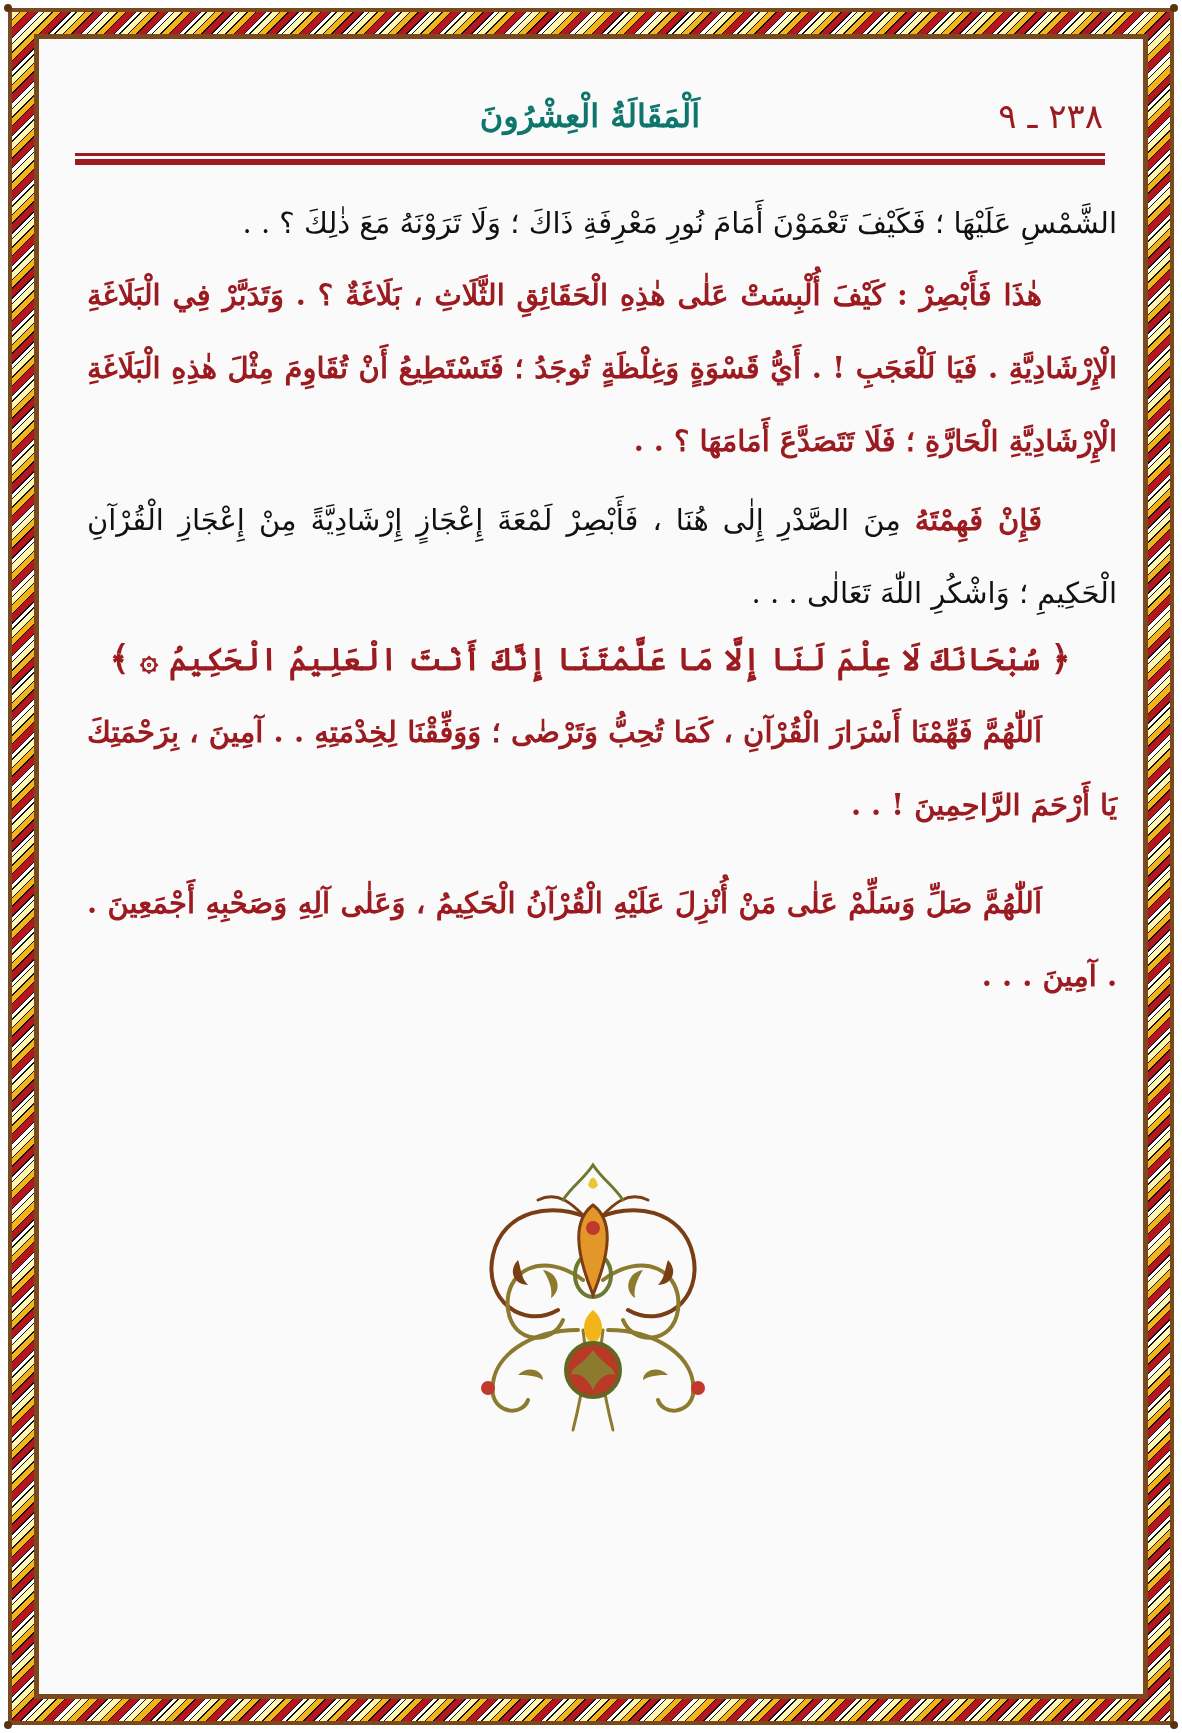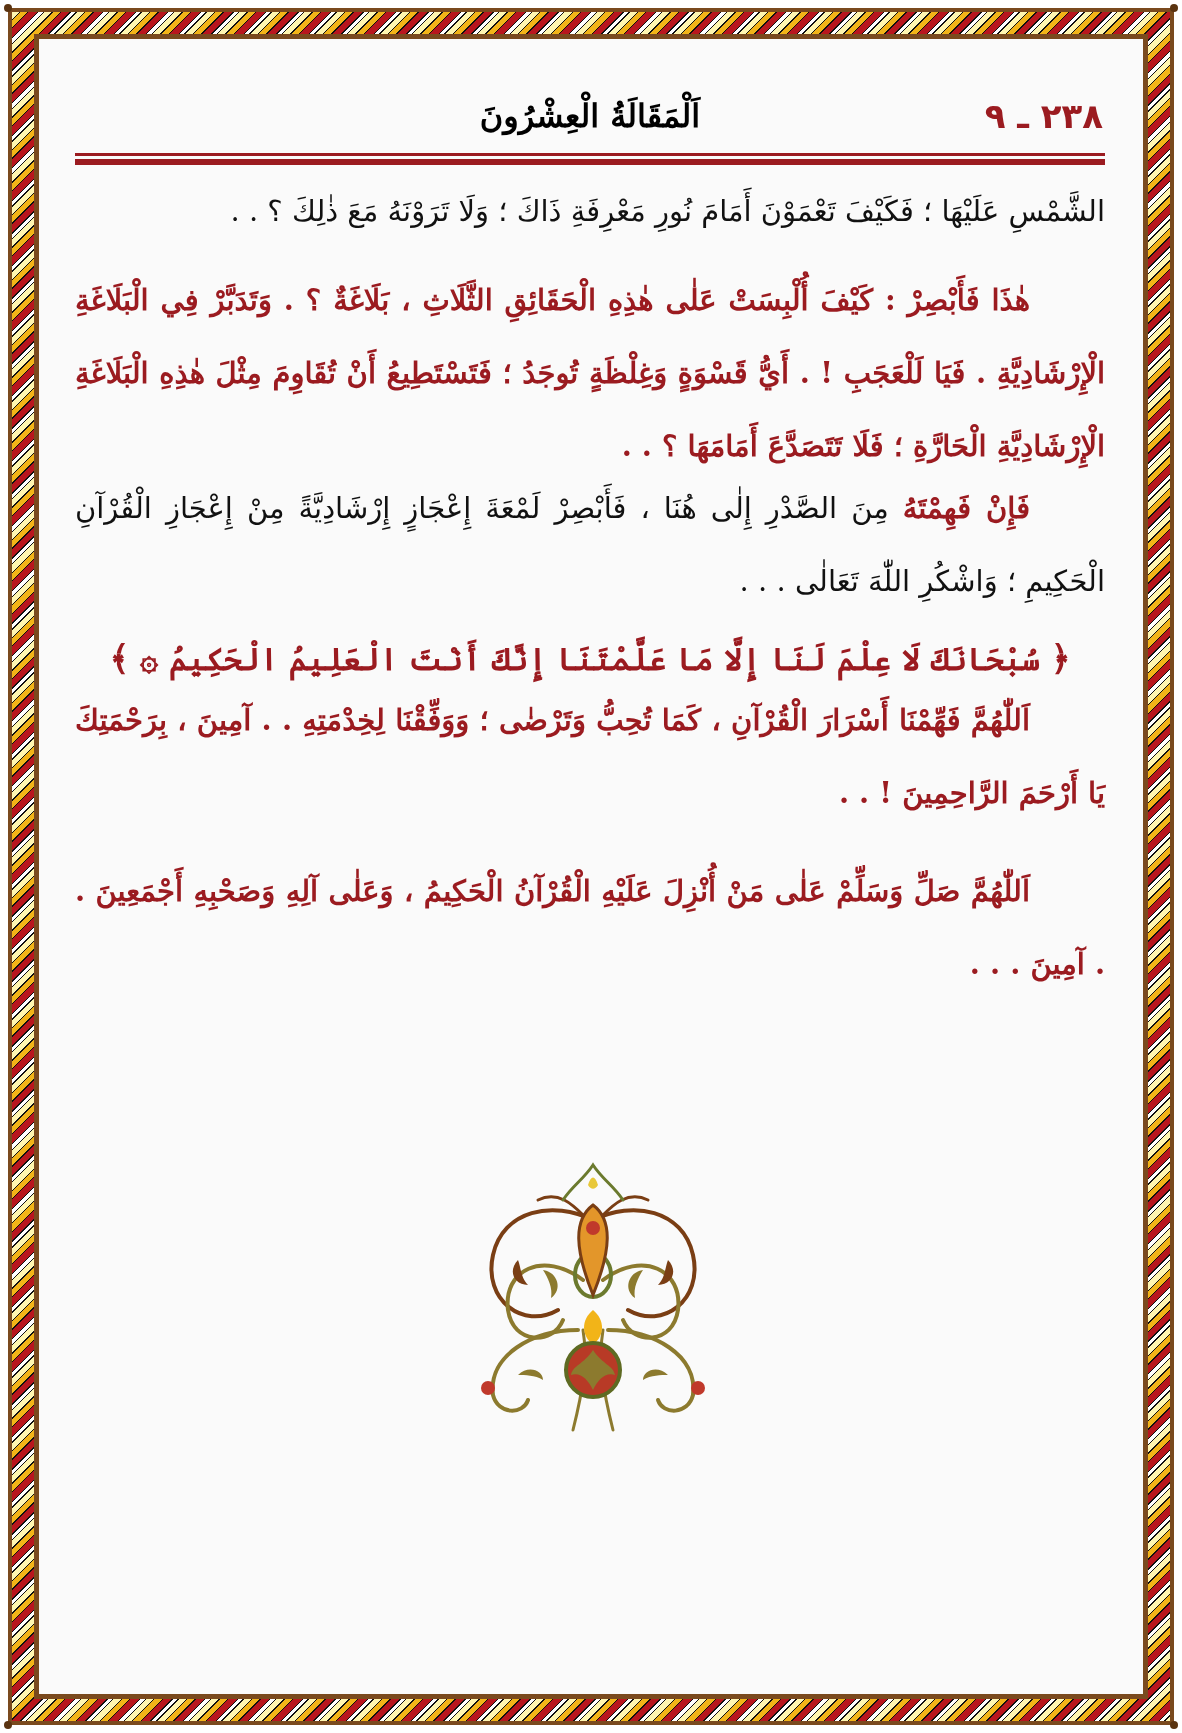--- a/index.html
+++ b/index.html
@@ -23,32 +23,32 @@
     position:absolute; left:34px; top:34px; right:34px; bottom:34px;
     border:5px solid #7a4a1e; box-sizing:border-box; background:#fafafa;
   }
   .corner-dot {
     position:absolute; width:8px; height:8px; background:#5a3310; border-radius:50%;
   }
   .header {
     position:absolute; top:92px; left:75px; width:1030px; height:50px; direction:rtl;
   }
   .page-num {
-    position:absolute; right:2px; top:0; color:#9b1b20; font-weight:bold;
+    position:absolute; right:2px; top:0; color:#9b1b20; font-weight:normal;
     font-size:34px; font-family:"DejaVu Sans", sans-serif; line-height:48px;
   }
   .chapter-title {
-    position:absolute; left:0; right:0; text-align:center; color:#000000;
+    position:absolute; left:0; right:0; text-align:center; color:#0f766e;
     font-weight:bold; font-size:32px; line-height:48px;
   }
   .rule-thin { position:absolute; left:75px; width:1030px; top:153px; height:3px; background:#9b1b20; }
   .rule-thick { position:absolute; left:75px; width:1030px; top:159px; height:6px; background:#9b1b20; }
   .para {
     position:absolute; left:75px; width:1030px; direction:rtl; text-align:justify;
-    text-align-last:right; font-size:29px; line-height:73px; margin:0;
+    text-align-last:right; font-size:29px; line-height:73px; margin:12px;
   }
   .black { color:#111111; }
   .red { color:#9b1b20; font-weight:bold; }
   .indent { text-indent:75px; }
   .verse {
     position:absolute; left:75px; width:1030px; top:622px; text-align:center; direction:rtl;
     color:#9b1b20; font-weight:bold; font-size:31px; line-height:73px;
   }
   .bracket { font-size:34px; color:#9b1b20; }
   .ornament { position:absolute; left:462px; top:1160px; width:262px; height:274px; }
@@ -66,21 +66,21 @@
 
 <div class="header">
   <span class="page-num">٢٣٨ ـ ٩</span>
   <div class="chapter-title">اَلْمَقَالَةُ الْعِشْرُونَ</div>
 </div>
 <div class="rule-thin"></div>
 <div class="rule-thick"></div>
 
 <p class="para black" style="top:175px">الشَّمْسِ عَلَيْهَا ؛ فَكَيْفَ تَعْمَوْنَ أَمَامَ نُورِ مَعْرِفَةِ ذَاكَ ؛ وَلَا تَرَوْنَهُ مَعَ ذٰلِكَ ؟ . .</p>
 
-<p class="para red indent" style="top:264px">هٰذَا فَأَبْصِرْ : كَيْفَ أُلْبِسَتْ عَلٰى هٰذِهِ الْحَقَائِقِ الثَّلَاثِ ، بَلَاغَةٌ ؟ . وَتَدَبَّرْ فِي الْبَلَاغَةِ الْإِرْشَادِيَّةِ . فَيَا لَلْعَجَبِ ! . أَيُّ قَسْوَةٍ وَغِلْظَةٍ تُوجَدُ ؛ فَتَسْتَطِيعُ أَنْ تُقَاوِمَ مِثْلَ هٰذِهِ الْبَلَاغَةِ الْإِرْشَادِيَّةِ الْحَارَّةِ ؛ فَلَا تَتَصَدَّعَ أَمَامَهَا ؟ . .</p>
+<p class="para red indent" style="top:247px">هٰذَا فَأَبْصِرْ : كَيْفَ أُلْبِسَتْ عَلٰى هٰذِهِ الْحَقَائِقِ الثَّلَاثِ ، بَلَاغَةٌ ؟ . وَتَدَبَّرْ فِي الْبَلَاغَةِ الْإِرْشَادِيَّةِ . فَيَا لَلْعَجَبِ ! . أَيُّ قَسْوَةٍ وَغِلْظَةٍ تُوجَدُ ؛ فَتَسْتَطِيعُ أَنْ تُقَاوِمَ مِثْلَ هٰذِهِ الْبَلَاغَةِ الْإِرْشَادِيَّةِ الْحَارَّةِ ؛ فَلَا تَتَصَدَّعَ أَمَامَهَا ؟ . .</p>
 
 <p class="para black indent" style="top:472px"><span class="red">فَإِنْ فَهِمْتَهُ</span> <span>مِنَ الصَّدْرِ إِلٰى هُنَا ، فَأَبْصِرْ لَمْعَةَ إِعْجَازٍ إِرْشَادِيَّةً مِنْ إِعْجَازِ الْقُرْآنِ الْحَكِيمِ ؛ وَاشْكُرِ اللّٰهَ تَعَالٰى . . .</span></p>
 
 <div class="verse">
   <span class="bracket">﴿</span>
   <span>سُبْحَانَكَ لَا عِلْمَ لَنَا إِلَّا مَا عَلَّمْتَنَا إِنَّكَ أَنْتَ الْعَلِيمُ الْحَكِيمُ</span>
   <span>۞</span>
   <span class="bracket">﴾</span>
 </div>
 

